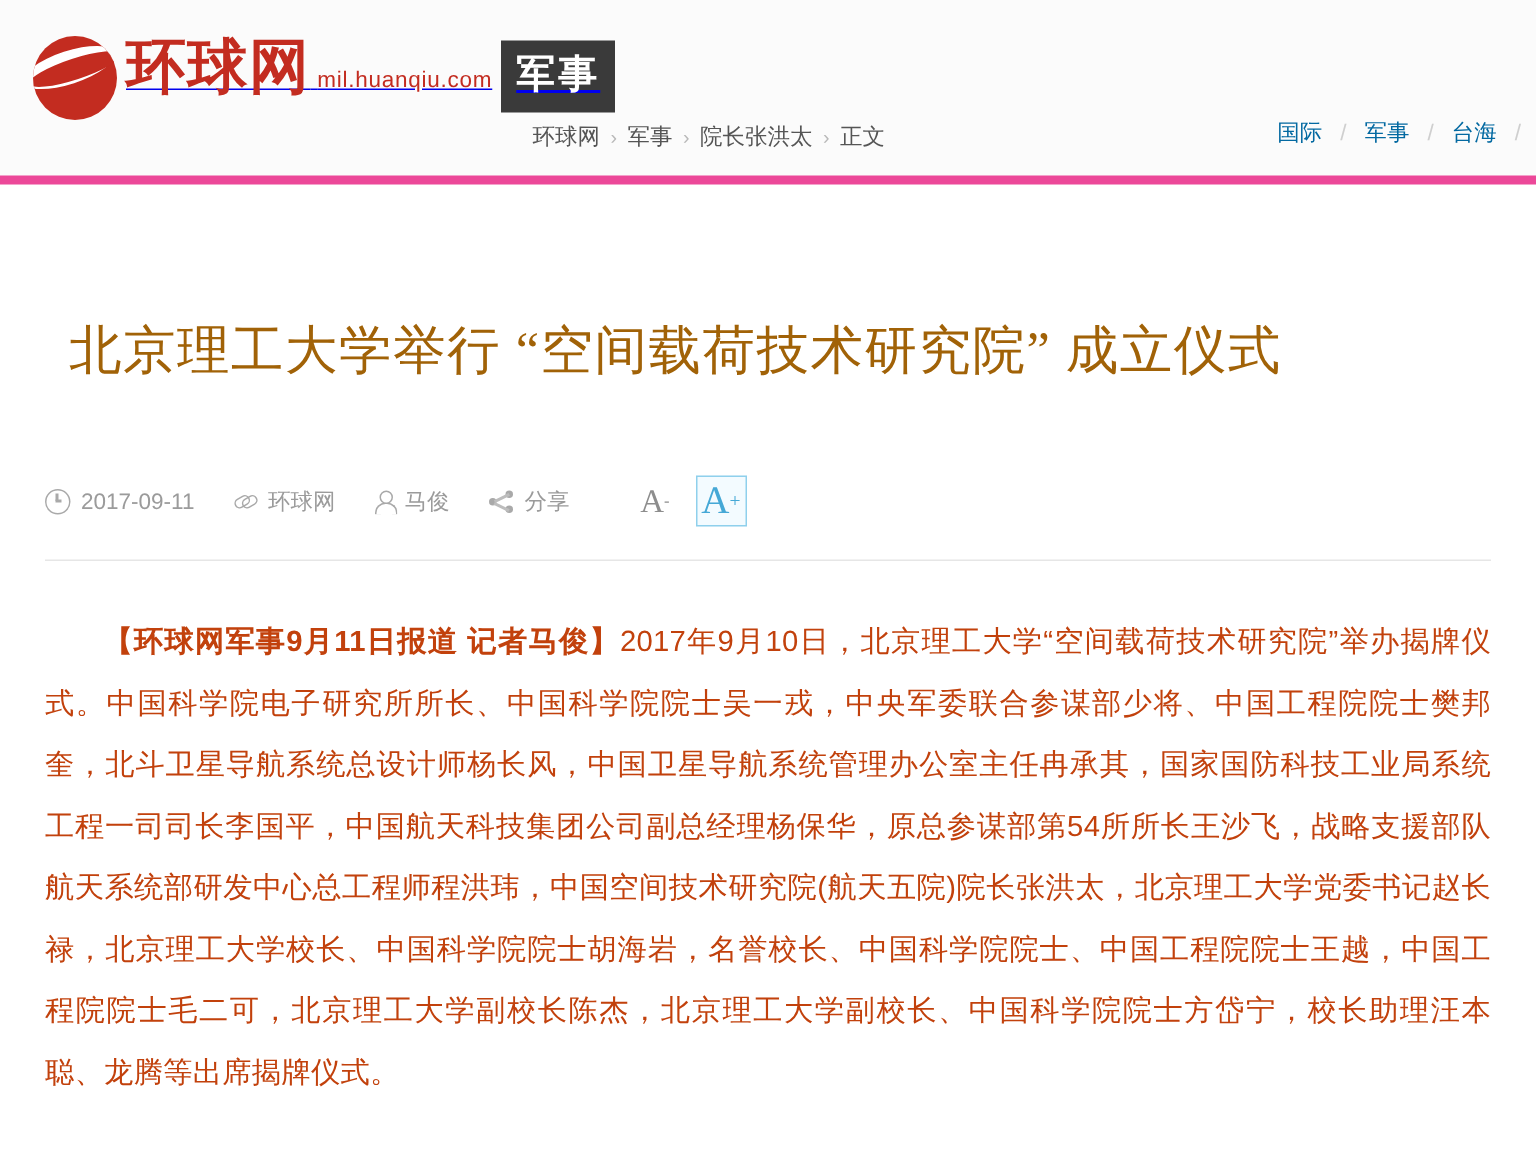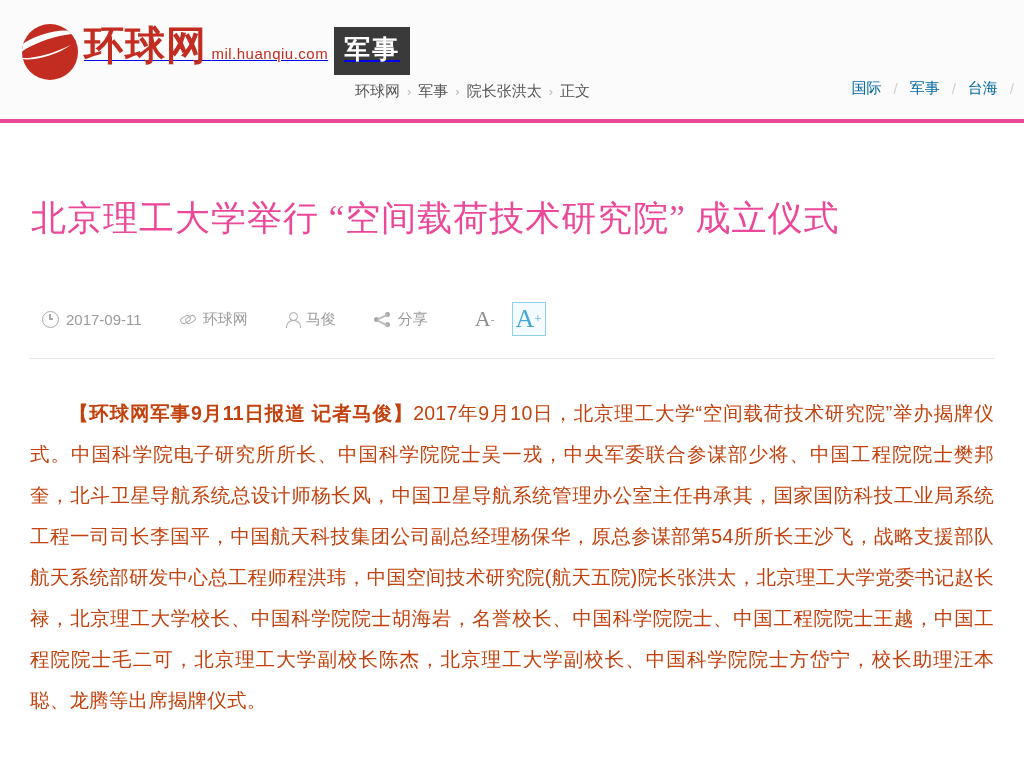--- a/index.html
+++ b/index.html
@@ -17,21 +17,21 @@
     width: 1024px;
     height: 768px;
     background: #fff;
   }
 
   
   .header {
     position: relative;
     height: 123px;
     background: #fbfbfb;
-    border-bottom: 4px solid #ec4899;
+    border-bottom: 6px solid #ec4899;
     box-sizing: border-box;
   }
 
   .logo-block {
     position: absolute;
     left: 22px;
     top: 24px;
     display: flex;
     align-items: flex-start;
   }
@@ -140,25 +140,25 @@
     color: #cfcfcf;
     margin: 0 10px;
   }
 
   
   .article {
     padding: 0 30px;
   }
 
   .title {
-    margin: 1px;
+    margin: 16px;
     padding-top: 72px;
     font-size: 35px;
     line-height: 46px;
-    color: #ec4899;
+    color: #a16207;
     font-weight: normal;
     letter-spacing: 1px;
     font-family: "Liberation Serif", "DejaVu Serif", serif;
   }
 
   .meta-bar {
     margin-top: 52px;
     height: 50px;
     display: flex;
     align-items: center;
@@ -167,21 +167,20 @@
     border-bottom: 1px solid #e6e6e6;
     padding-bottom: 14px;
   }
 
   .meta-item {
     display: flex;
     align-items: center;
     margin-right: 26px;
     color: #9b9b9b;
     white-space: nowrap;
-    margin-left: 12px;
   }
   .meta-item .ic {
     display: inline-block;
     margin-right: 7px;
     color: #a9a9a9;
   }
 
   .ic-clock {
     width: 15px; height: 15px;
     border: 1.5px solid #a9a9a9;

